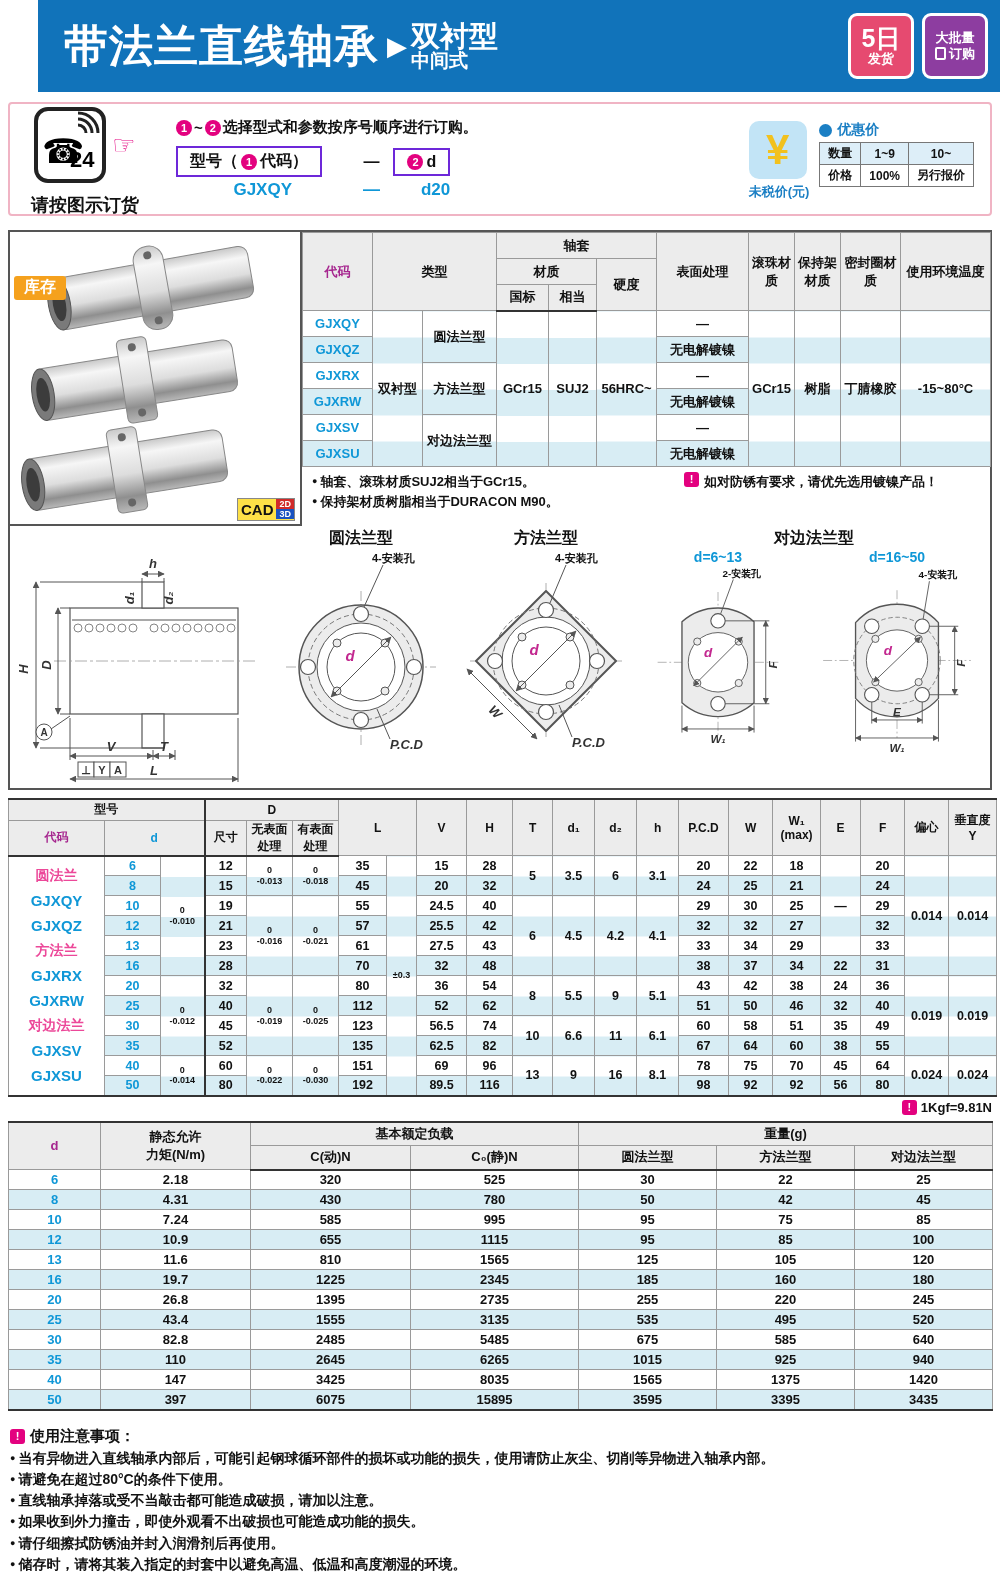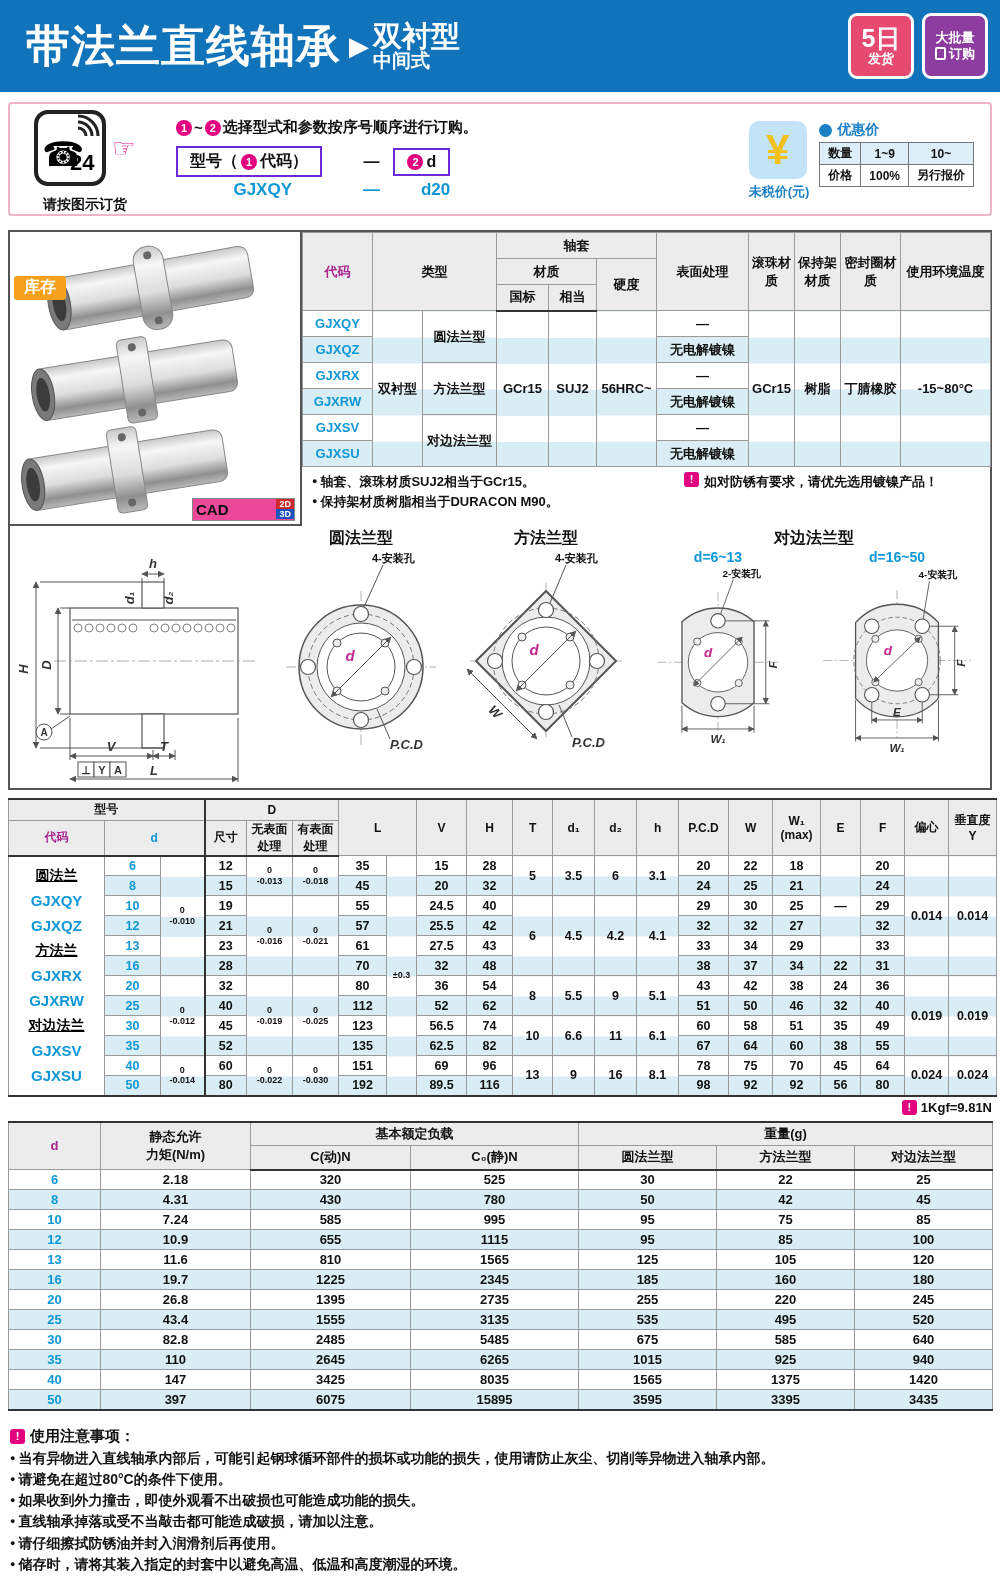--- a/index.html
+++ b/index.html
@@ -1,40 +1,40 @@
 <!DOCTYPE html>
 <html><head>
 <meta charset="utf-8">
 <style>
   * { box-sizing: border-box; margin: 0; padding: 0; }
   body { width: 1000px; height: 1584px; overflow: hidden; background: #fff;
          font-family: "Liberation Sans", sans-serif; color: #111; }
   
-  .hdr { height: 92px; background: #1173ba; display: flex; align-items: center; padding: 0 12px 0 26px; }
+  .hdr { height: 92px; background: #1173ba; display: flex; align-items: center; padding: 0 12px 0 26px; margin-left: 38px; }
   .hdr-title { color: #fff; font-size: 44px; font-weight: bold; letter-spacing: 1px; }
   .hdr-arrow { color: #fff; font-size: 26px; margin: 0 4px 0 8px; }
   .hdr-type { color: #fff; font-weight: bold; line-height: 1.05; }
   .hdr-type .t1 { font-size: 29px; }
   .hdr-type .t2 { font-size: 19px; }
   .hdr-badges { margin-left: auto; display: flex; gap: 8px; justify-content: flex-end; }
   .badge { width: 66px; height: 66px; border: 3px solid #fff; border-radius: 9px; color: #fff;
            display: flex; flex-direction: column; align-items: center; justify-content: center; font-weight: bold; }
   .badge.ship { background: #e64a70; }
   .badge.bulk { background: #8d3da0; }
   .badge .big { font-size: 25px; line-height: 1; }
   .badge .sm  { font-size: 13px; line-height: 1.2; }
   .badge .row { display: flex; align-items: center; gap: 3px; }
   .doc-ico { width: 11px; height: 13px; border: 2px solid #fff; border-radius: 2px; display: inline-block; }
   
   .order { margin: 10px 8px 0; height: 114px; border: 2px solid #f0b4c4; border-radius: 4px;
            display: flex; align-items: center; background: #fff; }
   .phone-blk { width: 150px; text-align: center; padding-top: 6px; }
   .phone-row { display: flex; align-items: center; justify-content: center; gap: 6px; }
   .hand { color: #e3017f; font-size: 26px; }
-  .phone-cap { font-weight: bold; font-size: 14px; margin-top: 10px; }
+  .phone-cap { font-weight: bold; font-size: 18px; margin-top: 10px; }
   .steps { margin-left: 16px; }
   .step-line { font-weight: bold; font-size: 15px; display: flex; align-items: center; gap: 2px; }
   .circled { display: inline-flex; width: 16px; height: 16px; border-radius: 50%; background: #e3017f;
              color: #fff; font-size: 11px; align-items: center; justify-content: center; font-weight: bold; flex: none; }
   .model-grid { display: grid; grid-template-columns: auto 44px auto; margin-top: 9px; row-gap: 3px; align-items: center; }
   .mbox { border: 2px solid #6d28d9; padding: 3px 12px; font-size: 16px; font-weight: bold;
           display: inline-flex; align-items: center; gap: 3px; justify-self: start; }
   .mdash { text-align: center; font-weight: bold; font-size: 16px; }
   .ex { color: #0f97d7; font-weight: bold; font-size: 17px; text-align: center; }
   
@@ -47,21 +47,21 @@
   .bluedot { width: 13px; height: 13px; border-radius: 50%; background: #1b7fc4; display: inline-block; }
   .ptab { border-collapse: collapse; font-size: 12px; font-weight: bold; }
   .ptab td { border: 1px solid #777; padding: 2px 8px; text-align: center; }
   .ptab tr:first-child td { background: #ddeef8; }
   
   .main { margin: 14px 8px 0; border: 2px solid #555; }
   .main-top { display: flex; }
   .photo-panel { width: 292px; border-right: 2px solid #555; border-bottom: 2px solid #555; position: relative; height: 294px; background: #fff; }
   .stock { position: absolute; top: 4px; left: 4px; background: #f5a11d; color: #fff; font-weight: bold;
            font-size: 16px; padding: 1px 10px 2px; border-radius: 3px; z-index: 2; margin-top: 40px; }
-  .cad { position: absolute; bottom: 3px; right: 5px; display: flex; border: 1px solid #888; background: #ec4899; z-index: 2; gap: 45px; }
+  .cad { position: absolute; bottom: 3px; right: 5px; display: flex; border: 1px solid #888; background: #fde047; z-index: 2; }
   .cad .c1 { font-weight: 900; font-size: 15px; padding: 2px 3px; }
   .cad .c2 { display: flex; flex-direction: column; }
   .cad .d2 { background: #d02a2a; color: #fff; font-size: 9px; font-weight: bold; padding: 0 3px; }
   .cad .d3 { background: #1a52c0; color: #fff; font-size: 9px; font-weight: bold; padding: 0 3px; }
   
   .spec-area { flex: 1; }
   .spec { width: 100%; border-collapse: collapse; text-align: center; font-size: 13px; font-weight: bold; table-layout: fixed; }
   .spec th, .spec td { border: 1px solid #9a9a9a; height: 26px; padding: 0 1px; }
   .spec thead th { background: #ececec; }
   .spec thead tr:last-child th { border-bottom: 2px solid #333; }
@@ -89,21 +89,21 @@
   .dim thead tr:last-child th { border-bottom: 2px solid #333; }
   .dim tbody td { height: 20px; }
   .hsmall { font-size: 9px; }
   .tol { font-size: 9px; line-height: 1.15; }
   .pre { white-space: pre-line; }
   .blue { color: #0f97d7; }
   .mg { background: repeating-linear-gradient(#fff 0 20px, #d8edf4 20px 40px); }
   .thl { border-left: 2px solid #333 !important; }
   .lblcol { background: #fff; vertical-align: middle; padding: 4px 0 !important; }
   .lblcol div { line-height: 25px; font-size: 14px; }
-  .lblcol .grp { color: #000000; text-decoration: underline; } .lblcol .cod { color: #0f97d7; font-size: 15px; }
+  .lblcol .grp { color: #ec4899; } .lblcol .cod { color: #0f97d7; font-size: 15px; }
   .kgf { width: 992px; text-align: right; font-size: 13px; font-weight: bold; margin-top: 3px;
          display: flex; justify-content: flex-end; gap: 4px; align-items: center; }
   
   .load { width: 984px; margin: 6px 8px 0; border-collapse: collapse; table-layout: fixed;
           text-align: center; font-size: 13px; font-weight: bold;
           border-top: 2px solid #333; border-bottom: 2px solid #333; }
   .load th, .load td { border: 1px solid #9a9a9a; padding: 0 2px; }
   .load thead th { background: #ececec; height: 24px; }
   .load thead tr:last-child th { border-bottom: 2px solid #333; }
   .load tbody td { height: 20px; }
@@ -959,18 +959,18 @@
 </table>
 
 <div class="usage">
   <div class="usage-title">
     <span class="warn-icon">!</span>
     <span>使用注意事项：</span>
   </div>
   <ul>
     <li>当有异物进入直线轴承内部后，可能引起钢球循环部件的损坏或功能的损失，使用请防止灰尘、切削等异物进入轴承内部。</li>
     <li>请避免在超过80°C的条件下使用。</li>
+    <li>直线轴承掉落或受不当敲击都可能造成破损，请加以注意。</li>
     <li>如果收到外力撞击，即使外观看不出破损也可能造成功能的损失。</li>
-    <li>直线轴承掉落或受不当敲击都可能造成破损，请加以注意。</li>
     <li>请仔细擦拭防锈油并封入润滑剂后再使用。</li>
     <li>储存时，请将其装入指定的封套中以避免高温、低温和高度潮湿的环境。</li>
   </ul>
 </div>
 
 </body></html>

